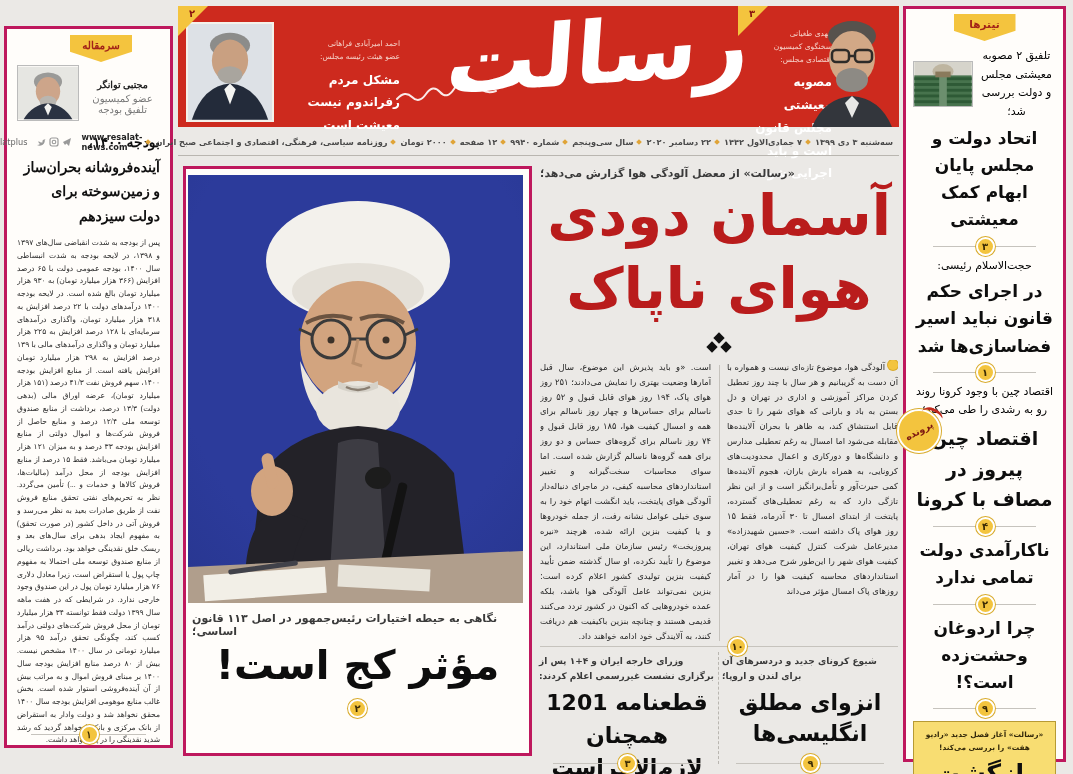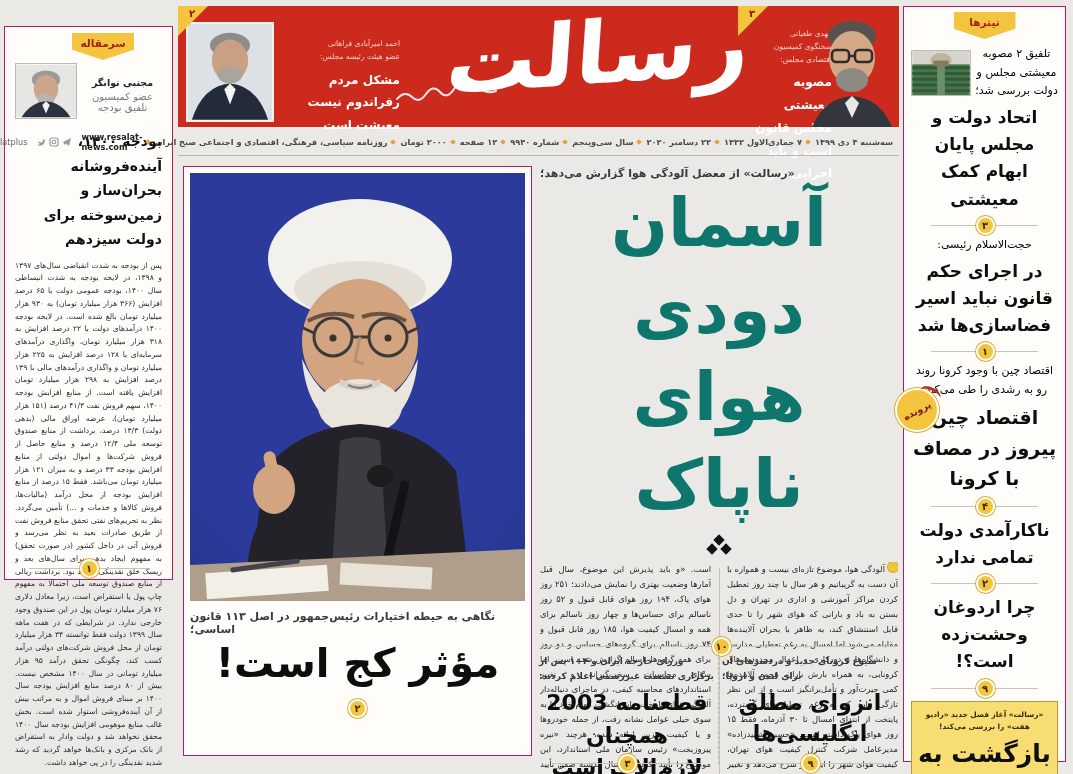--- a/index.html
+++ b/index.html
@@ -1,36 +1,36 @@
 <!DOCTYPE html>
 <html lang="fa"><head>
 <meta charset="utf-8">
 <style>
   * { margin:0; padding:0; box-sizing:border-box; }
   html,body { background:#d8d6d3; }
   body { font-family:"DejaVu Sans", sans-serif; }
   .page { position:relative; width:1073px; height:774px; background:#ebe9e6; overflow:hidden; direction:rtl; }
-  .card { position:absolute; background:#fffdfa; border:1px solid #be185d; }
+  .card { position:absolute; background:#fffdfa; border:3px solid #be185d; }
 
   
   .pennant { background:#f4c43e; color:#a32318; font-weight:bold; font-size:10.5px;
              text-align:center; padding-top:4px; width:62px; height:27px;
              clip-path:polygon(0 0,100% 0,100% 62%,50% 100%,0 62%); }
   .num { width:19px; height:19px; border-radius:50%; background:#f3c43e; border:2px solid #fff;
          box-shadow:0 0 0 1px #d9ab2c; color:#3a2b05; font-size:10px; font-weight:bold;
          display:flex; align-items:center; justify-content:center; }
   .sep { position:relative; border-top:1px solid #c6c3bd; }
   .sep .num { position:absolute; top:-10px; right:calc(50% - 10px); }
   .kicker { font-weight:bold; color:#3a3a3a; text-align:left; }
   .corner-tri { position:absolute; width:30px; height:30px; background:#f4c43e;
                 clip-path:polygon(0 0,100% 0,0 100%); z-index:5; }
   .corner-tri span { position:absolute; top:2px; right:13px; font-size:10px; font-weight:bold; color:#8a1410; }
 
   
-  #editorial { left:4px; top:26px; width:169px; height:554px; padding:8px 10px; }
+  #editorial { left:4px; top:26px; width:169px; height:722px; padding:8px 10px;font-family:Liberation Serif, serif; }
   #editorial .pennant { position:absolute; top:6px; right:38px; }
   .ed-author { display:flex; gap:6px; margin-top:28px; align-items:flex-end; }
   .ed-author .ed-meta { flex:1; text-align:center; padding-bottom:6px; }
   .ed-name { font-size:9.5px; font-weight:bold; color:#222; }
   .ed-role { font-size:10px; color:#777; margin-top:3px; }
   .ed-photo { width:62px; height:56px; border:1px solid #bbb; flex:0 0 auto; }
   .ed-headline { font-size:14px; font-weight:bold; color:#101010; line-height:1.75; text-align:right; margin:10px 0 8px; }
   .ed-body { font-size:7.6px; line-height:1.68; color:#2a2a2a; text-align:justify; height:508px; overflow:hidden; }
   #editorial .sep { position:absolute; bottom:10px; right:24px; left:24px; }
 
@@ -64,33 +64,33 @@
   
   #lead { left:183px; top:166px; width:349px; height:590px; padding:6px; }
   #lead .lead-img { width:335px; height:428px; display:block; }
   .lead-kicker { font-size:11px; margin-top:9px; }
   .lead-headline { font-size:40px; font-weight:bold; color:#0d0d0d; text-align:center; margin-top:4px; }
   #lead-num { position:absolute; left:348px; top:699px; }
 
   
   #article { position:absolute; left:540px; top:163px; width:358px; height:478px; }
   .art-kicker { font-size:11px; margin-top:4px; }
-  .art-headline { font-size:67px; font-weight:bold; color:#0f766e; text-align:center; line-height:1.3; letter-spacing:0; }
+  .art-headline { font-size:56px; font-weight:bold; color:#b91c1c; text-align:center; line-height:1.3; letter-spacing:0; }
   .ornament { position:relative; width:24px; height:20px; margin:8px auto 6px; }
   .ornament i { position:absolute; width:8px; height:8px; background:#111; transform:rotate(45deg); }
   .ornament i:nth-child(1){ left:8px; top:0; } .ornament i:nth-child(2){ left:1px; top:9px; } .ornament i:nth-child(3){ left:15px; top:9px; }
   .cols { display:flex; gap:16px; height:288px; overflow:hidden;
           background:linear-gradient(#c6c3bd,#c6c3bd) center / 1px 96% no-repeat; }
   .col { flex:1; font-size:8.4px; line-height:1.78; color:#262626; text-align:justify; overflow:hidden; }
   .lead-dot { display:inline-block; width:10px; height:10px; border-radius:50%; background:#f3c43e;
               box-shadow:0 0 0 1px #d9ab2c; margin-left:3px; }
 
   
   #bottom-line { position:absolute; left:540px; top:646px; width:358px; border-top:1px solid #c6c3bd; }
-  #article-num { position:absolute; left:712px; top:637px; }
+  #article-num { position:absolute; left:728px; top:637px; }
   .bottom-item { position:absolute; top:650px; width:176px; height:116px; }
   #item-resolution { left:539px; }
   #item-britain { left:722px; }
   .bi-kicker { font-size:9px; line-height:1.7; margin-top:4px; }
   .bi-headline { font-size:22px; font-weight:bold; color:#0d0d0d; text-align:center; line-height:1.45; margin-top:2px; }
   .bottom-item .sep { position:absolute; bottom:2px; left:14px; right:14px; }
   #vdash { position:absolute; left:718px; top:652px; height:112px; border-left:1px dashed #b9b6b0; }
 
   
   #sidebar { left:903px; top:6px; width:163px; height:756px; padding:5px 7px; }
@@ -270,21 +270,21 @@
     <div class="cols">
       <div class="col"><span class="lead-dot"></span><span>آلودگی هوا، موضوع تازه‌ای نیست و همواره با آن دست به گریبانیم و هر سال با چند روز تعطیل کردن مراکز آموزشی و اداری در تهران و دل بستن به باد و بارانی که هوای شهر را تا حدی قابل استنشاق کند، به ظاهر با بحران آلاینده‌ها مقابله می‌شود اما امسال به رغم تعطیلی مدارس و دانشگاه‌ها و دورکاری و اعمال محدودیت‌های کرونایی، به همراه بارش باران، هجوم آلاینده‌ها کمی حیرت‌آور و تأمل‌برانگیز است و از این نظر تازگی دارد که به رغم تعطیلی‌های گسترده، پایتخت از ابتدای امسال تا ۳۰ آذرماه، فقط ۱۵ روز هوای پاک داشته است. «حسین شهیدزاده» مدیرعامل شرکت کنترل کیفیت هوای تهران، کیفیت هوای شهر را این‌طور شرح می‌دهد و تغییر استانداردهای محاسبه کیفیت هوا را در آمار روزهای پاک امسال مؤثر می‌داند</span></div>
       <div class="col"><span>است. «و باید پذیرش این موضوع، سال قبل آمارها وضعیت بهتری را نمایش می‌دادند؛ ۲۵۱ روز هوای پاک، ۱۹۴ روز هوای قابل قبول و ۵۲ روز ناسالم برای حساس‌ها و چهار روز ناسالم برای همه و امسال کیفیت هوا، ۱۸۵ روز قابل قبول و ۷۴ روز ناسالم برای گروه‌های حساس و دو روز برای همه گروه‌ها ناسالم گزارش شده است. اما سوای محاسبات سخت‌گیرانه و تغییر استانداردهای محاسبه کیفی، در ماجرای دنباله‌دار آلودگی هوای پایتخت، باید انگشت اتهام خود را به سوی خیلی عوامل نشانه رفت، از جمله خودروها و یا کیفیت بنزین ارائه شده، هرچند «نیره پیروزبخت» رئیس سازمان ملی استاندارد، این موضوع را تأیید نکرده، او سال گذشته ضمن تأیید کیفیت بنزین تولیدی کشور اعلام کرده است: بنزین نمی‌تواند عامل آلودگی هوا باشد، بلکه عمده خودروهایی که اکنون در کشور تردد می‌کنند قدیمی هستند و چنانچه بنزین باکیفیت هم دریافت کنند، به آلایندگی خود ادامه خواهند داد.</span></div>
     </div>
   </div>
   <div id="bottom-line"></div>
   <span class="num" id="article-num">۱۰</span>
 
   <div class="bottom-item" id="item-resolution">
     <div class="kicker bi-kicker">وزرای خارجه ایران و ۴+۱ پس از برگزاری نشست غیررسمی اعلام کردند:</div>
-    <div class="bi-headline">قطعنامه 2003</div>
+    <div class="bi-headline">قطعنامه 1201</div>
     <div class="bi-headline">همچنان لازم‌الاجراست</div>
     <div class="sep">
       <span class="num">۳</span>
     </div>
   </div>
   <div id="vdash"></div>
   <div class="bottom-item" id="item-britain">
     <div class="kicker bi-kicker">شیوع کرونای جدید و دردسرهای آن برای لندن و اروپا؛</div>
     <div class="bi-headline">انزوای مطلق انگلیسی‌ها</div>
     <div class="sep">

